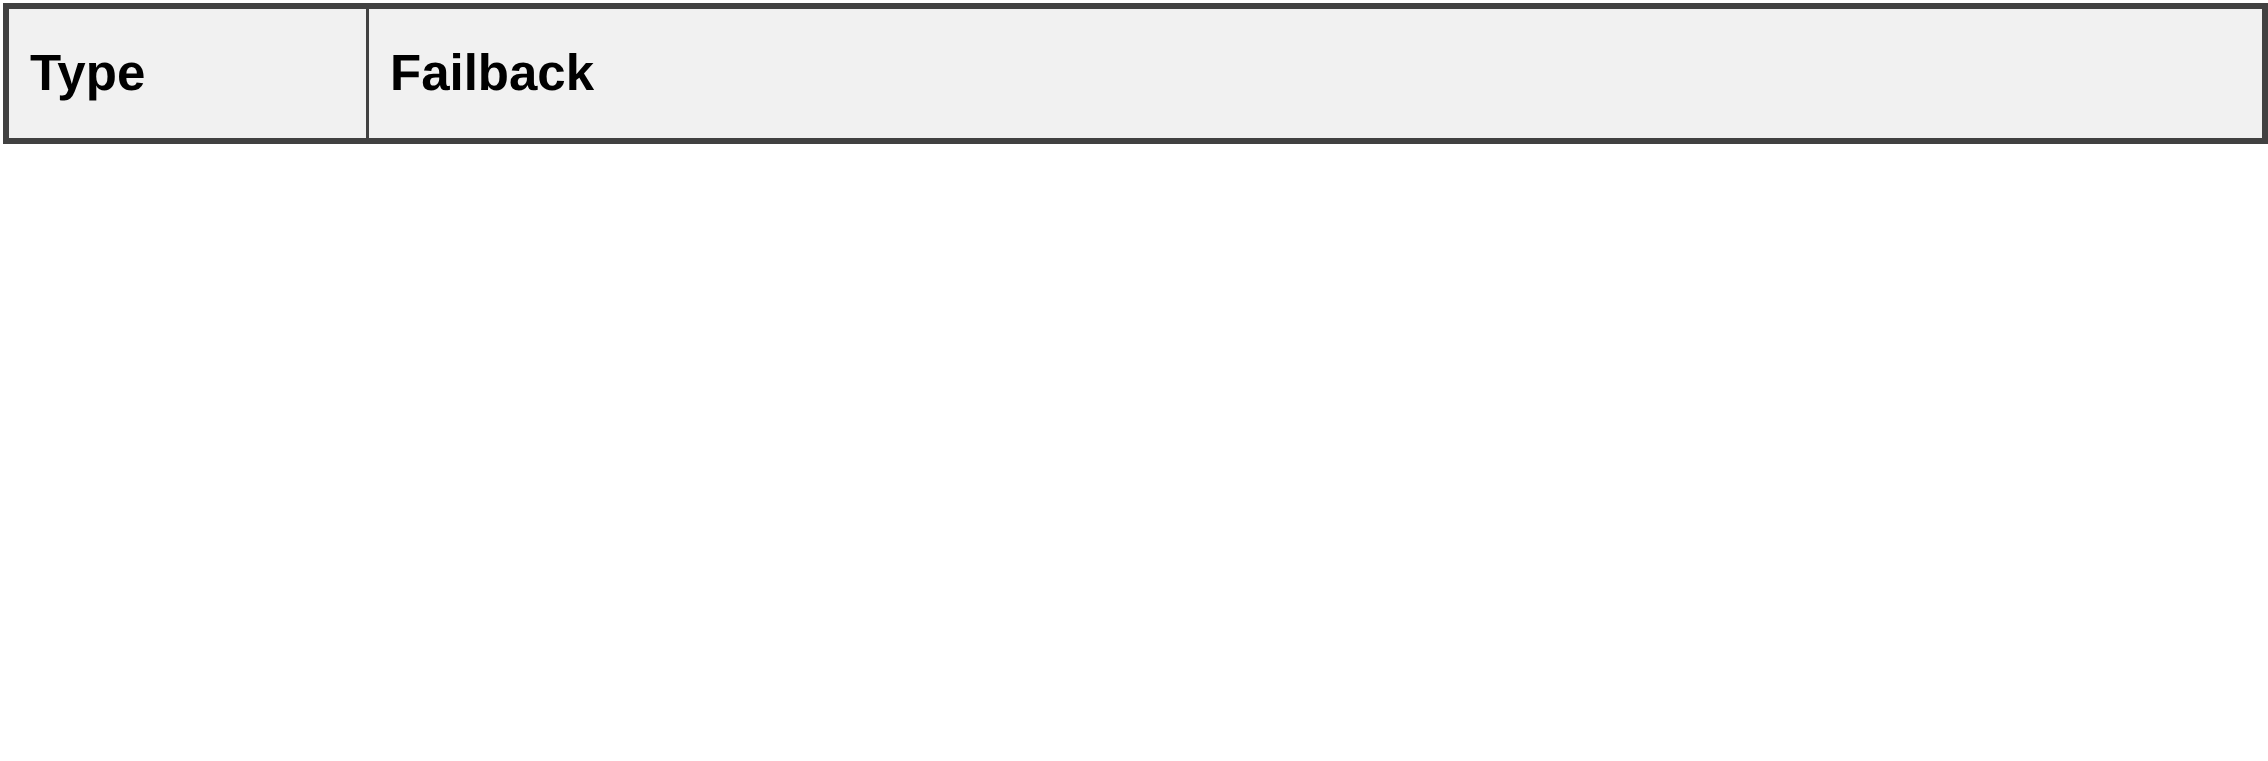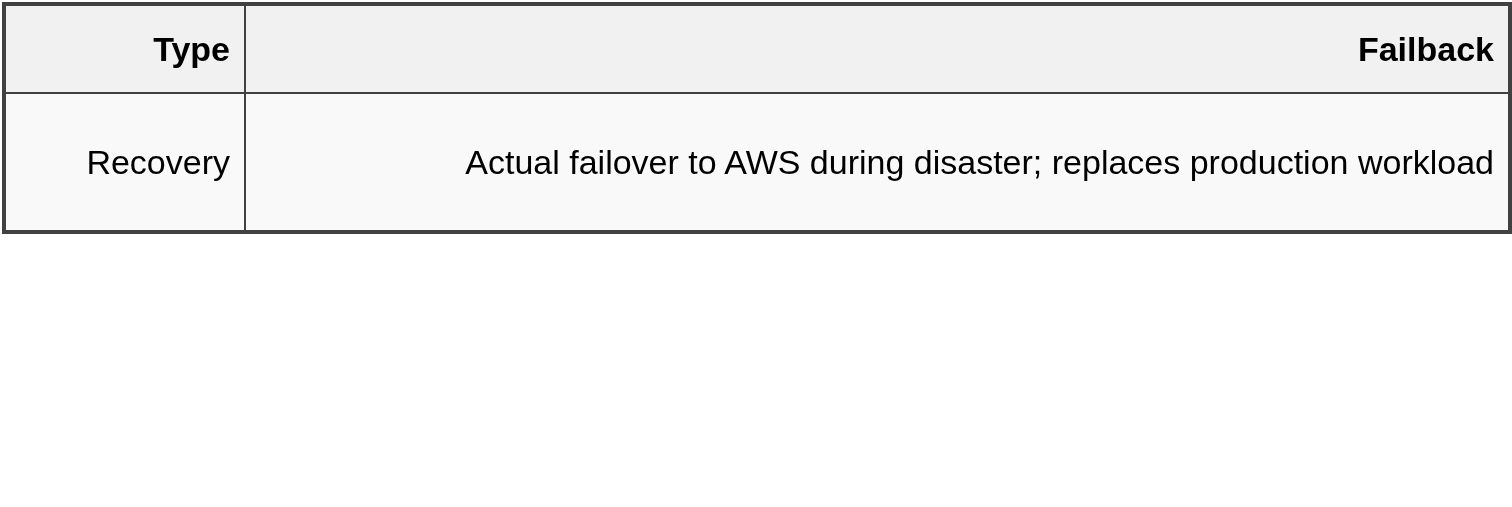--- a/index.html
+++ b/index.html
@@ -19,21 +19,21 @@
     table-layout: fixed;
     width: 1506px;
     border: 4px solid #414141;
     color: #000000;
   }
   table.dr-table col.col-type    { width: 241px; }
   table.dr-table col.col-purpose { width: 1265px; }
   table.dr-table th,
   table.dr-table td {
     border: 2px solid #414141;
-    text-align: right;
+    text-align: left;
     vertical-align: middle;
     font-size: 34px;
     line-height: 1.26;
     padding: 6px 14px;
   }
   table.dr-table th {
     background: #f1f1f1;
     font-weight: bold;
     height: 74px;
   }
@@ -51,19 +51,15 @@
       <col class="col-type">
       <col class="col-purpose">
     </colgroup>
     <thead>
       <tr>
         <th>Type</th>
         <th>Failback</th>
       </tr>
     </thead>
     <tbody>
-      <tr>
-        <td>Recovery</td>
-        <td>Actual failover to AWS during disaster; replaces production workload</td>
-      </tr>
     </tbody>
   </table>
 </div>
 
 </body></html>

